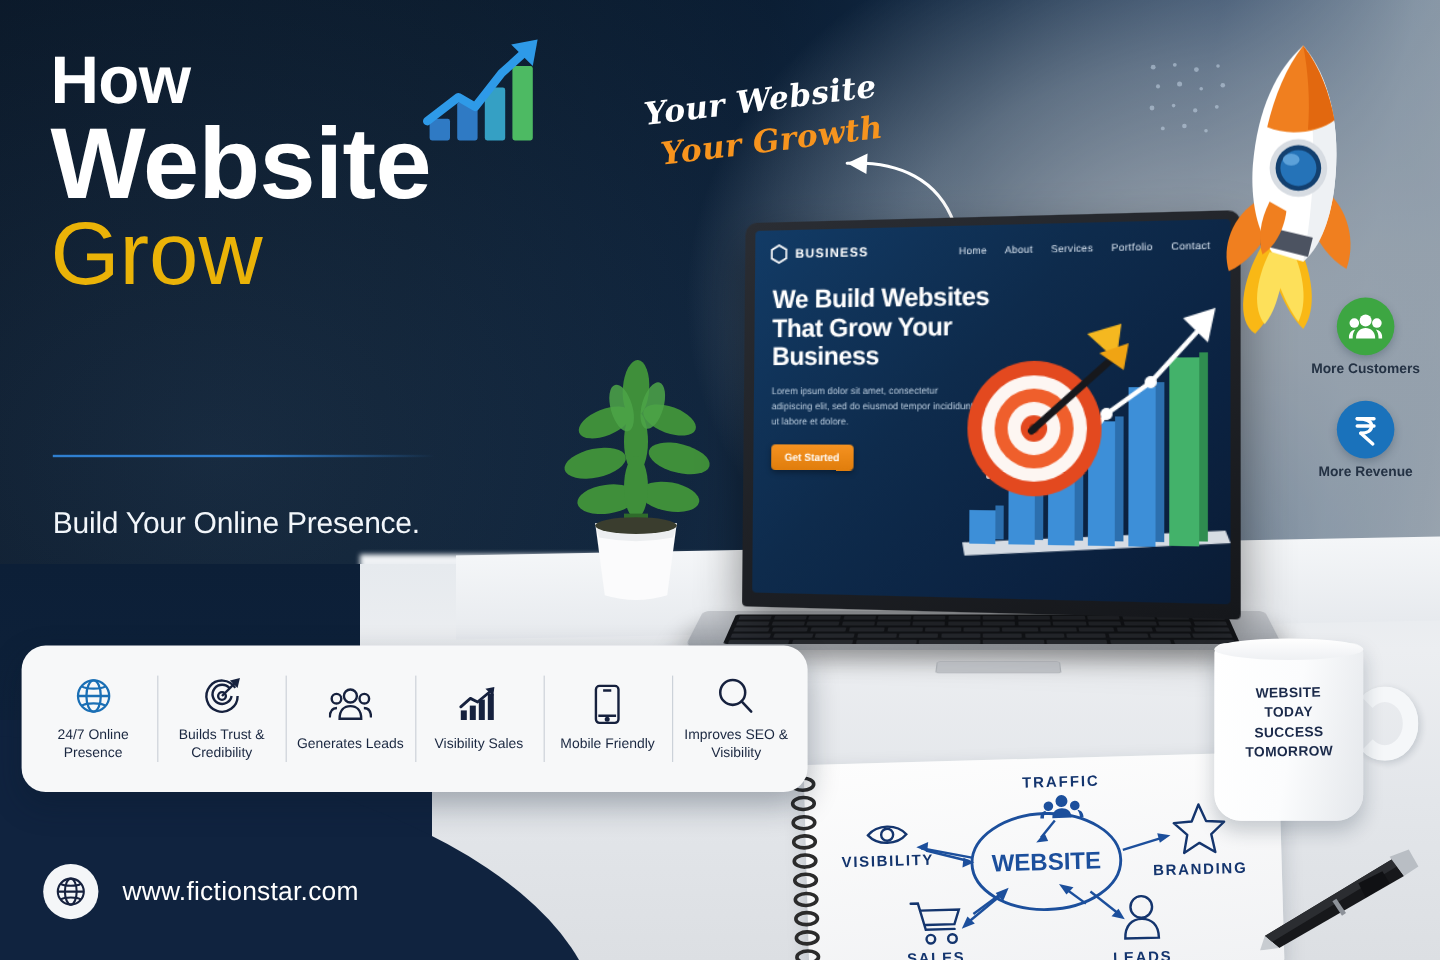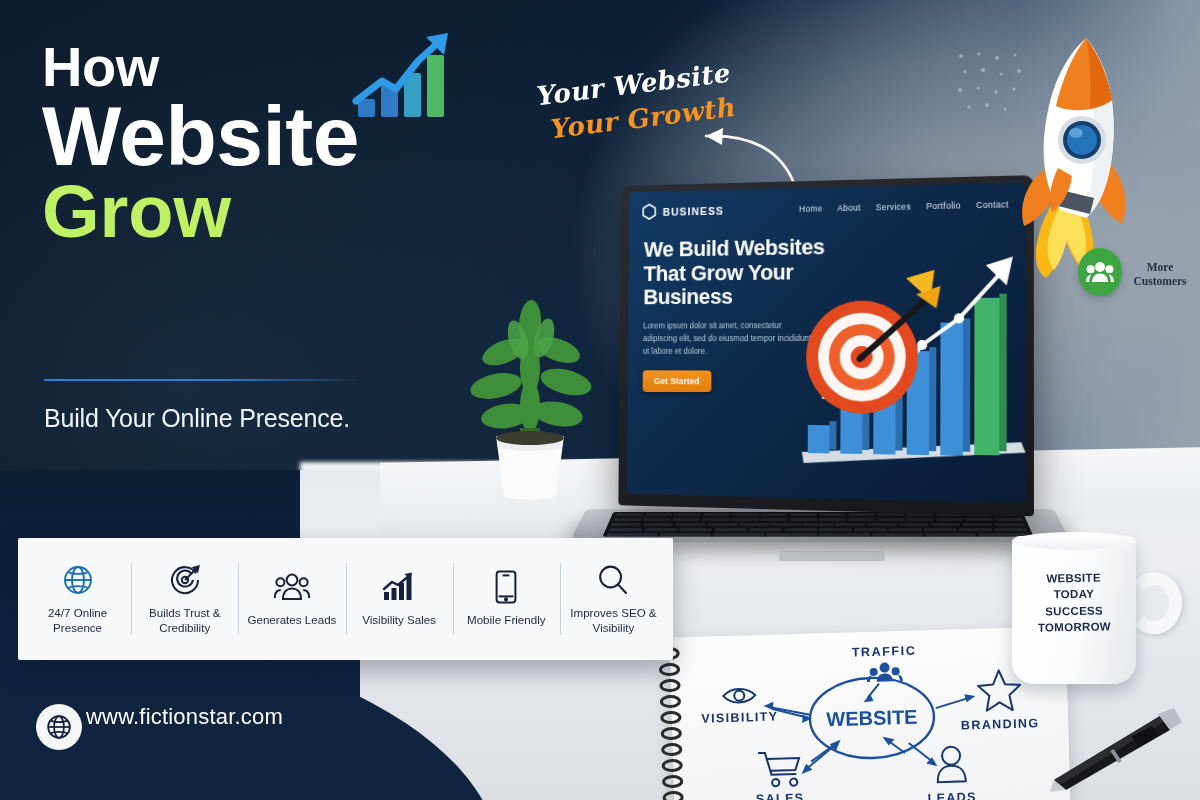--- a/index.html
+++ b/index.html
@@ -58,29 +58,29 @@
   .dot-grid { position:absolute; left:955px; top:50px; width:80px; height:70px; opacity:.55; }
 
   
   .headline { position:absolute; left:42px; top:40px; width:620px; }
   .hl-line { font-weight:700; color:#ffffff; line-height:0.96; letter-spacing:-0.5px; }
   .hl-how { font-size:56px; }
   .hl-website { font-size:84px; margin-top:2px; }
   .hl-row3 { display:flex; align-items:baseline; gap:18px; margin-top:4px; }
   .hl-helps { font-size:58px; }
   .hl-business { font-size:74px; color:#f7941e; font-weight:700; }
-  .hl-grow { font-size:74px; color:#bef264; font-weight:700; line-height:0.98; margin-top:0px; }
+  .hl-grow { font-size:74px; color:#eab308; font-weight:400; line-height:0.98; margin-top:0px; }
 
   .hl-chart { position:absolute; left:348px; top:27px; width:118px; height:100px; }
 
   .divider {
     position:absolute; left:44px; top:379px; width:318px; height:2px;
     background:linear-gradient(90deg,#2f7fd0 0%, #2f7fd0 55%, rgba(47,127,208,0) 100%);
   }
-  .subtitle { position:absolute; left:44px; top:404px; }
+  .subtitle { position:absolute; left:44px; top:422px; }
   .sub1 { font-size:25px; color:#f2f6fa; font-weight:400; letter-spacing:-0.2px; }
   .sub2 { font-size:27px; color:#3b9ae8; font-weight:700; letter-spacing:-0.3px; margin-top:6px; }
 
   
   .script-wrap { position:absolute; left:536px; top:66px; width:250px; }
   .script-1 {
     font-family:"DejaVu Serif", serif; font-style:italic; font-weight:700;
     font-size:26px; color:#ffffff; transform:rotate(-7deg); letter-spacing:0.4px;
   }
   .script-2 {
@@ -142,47 +142,47 @@
   }
 
   
   .plant { position:absolute; left:460px; top:290px; width:140px; height:215px; }
 
   
   .rocket { position:absolute; left:1000px; top:28px; width:140px; height:250px; }
 
   
   .benefits { position:absolute; left:1078px; top:248px; width:120px; }
-  .benefit { display:flex; flex-direction:row; align-items:center; margin-bottom:18px;font-family:Liberation Serif, serif; }
+  .benefit { display:flex; flex-direction:column; align-items:center; margin-bottom:18px; }
   .bcircle {
     width:48px; height:48px; border-radius:50%;
     display:flex; align-items:center; justify-content:center;
     box-shadow:0 3px 7px rgba(30,50,70,.28);
   }
   .blabel { margin-top:6px; font-size:11.5px; font-weight:700; color:#243244; text-align:center; line-height:1.18; }
 
   
   .feature-bar {
     position:absolute; left:18px; top:538px; width:655px; height:122px;
-    background:#f7f8f9; border-radius:2px;
+    background:#f7f8f9; border-radius:20px;
     box-shadow:0 10px 26px rgba(10,25,45,.32);
     display:flex; align-items:center; padding:12px 6px;
   }
   .feature {
     flex:1; display:flex; flex-direction:column; align-items:center; justify-content:center;
     gap:9px; position:relative; height:84px;
   }
   .feature + .feature::before {
     content:""; position:absolute; left:0; top:6px; width:1px; height:72px; background:#ccd2d9;
   }
   .f-icon { height:34px; display:flex; align-items:center; justify-content:center; }
   .f-label { font-size:11.6px; font-weight:400; color:#1a2740; text-align:center; line-height:1.28; }
 
   
-  .footer { position:absolute; left:36px; top:704px; display:flex; align-items:flex-start; gap:4px; }
+  .footer { position:absolute; left:36px; top:720px; display:flex; align-items:center; gap:20px; }
   .footer-circle {
     width:46px; height:46px; border-radius:50%; background:#f4f6f8;
     display:flex; align-items:center; justify-content:center;
   }
   .footer-url { color:#ffffff; font-size:22px; font-weight:400; letter-spacing:.2px; }
 
   
   .notebook {
     position:absolute; left:672px; top:632px; width:396px; height:175px;
     background:linear-gradient(175deg,#fdfdfd 0%, #f1f2f4 100%);
@@ -480,20 +480,33 @@
             <circle cx="4.6" cy="8.2" r="4" fill="#fff"></circle>
             <circle cx="23.4" cy="8.2" r="4" fill="#fff"></circle>
           <path d="M6 21 C6 15.5 9.6 12.4 14 12.4 C18.4 12.4 22 15.5 22 21 Z" fill="#fff"></path>
           <path d="M0 21 C0 16.8 2 14.2 5.4 13.6 C3.8 15.6 3.2 18.2 3.2 21 Z" fill="#fff"></path>
           <path d="M28 21 C28 16.8 26 14.2 22.6 13.6 C24.2 15.6 24.8 18.2 24.8 21 Z" fill="#fff"></path>
         </svg>
       </div>
       <div class="blabel">More Customers</div>
     </div>
 
+    <div class="benefit">
+      <div class="bcircle" style="background:#1a72bb">
+        <svg width="24" height="28" viewBox="0 0 24 28">
+          <g stroke="#fff" stroke-width="2.8" fill="none" stroke-linecap="round">
+            <line x1="5" y1="5" x2="19" y2="5"></line>
+            <line x1="5" y1="11" x2="19" y2="11"></line>
+            <path d="M5 5 C14 5 17 8 17 11 C17 14.4 14 17 8 17"></path>
+            <path d="M8 17 L18 26"></path>
+          </g>
+        </svg>
+      </div>
+      <div class="blabel">More Revenue</div>
+    </div>
 
   </div>
 
   <div class="notebook">
     <svg class="spiral" viewBox="0 0 26 165">
       <g stroke="#2b2b2b" stroke-width="3" fill="none">
         <ellipse cx="13" cy="10" rx="9" ry="5"></ellipse>
           <ellipse cx="13" cy="26" rx="9" ry="5"></ellipse>
         <ellipse cx="13" cy="42" rx="9" ry="5"></ellipse>
           <ellipse cx="13" cy="58" rx="9" ry="5"></ellipse>

